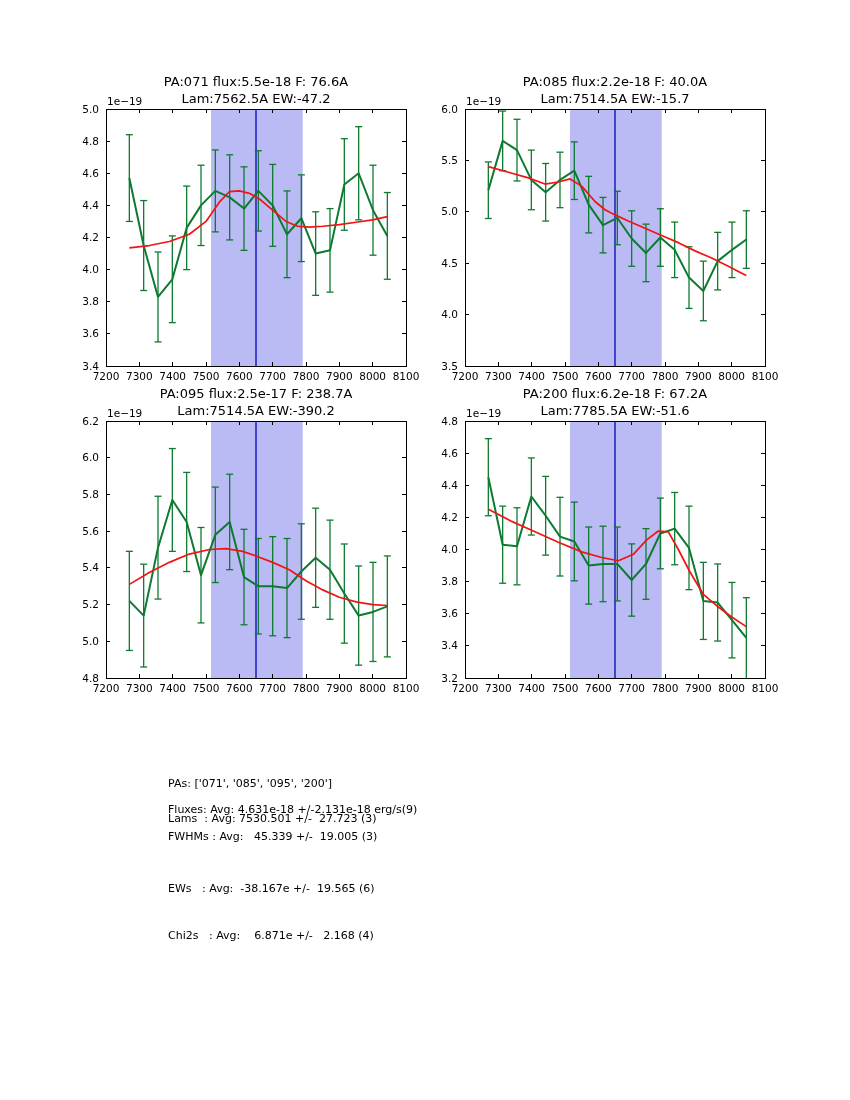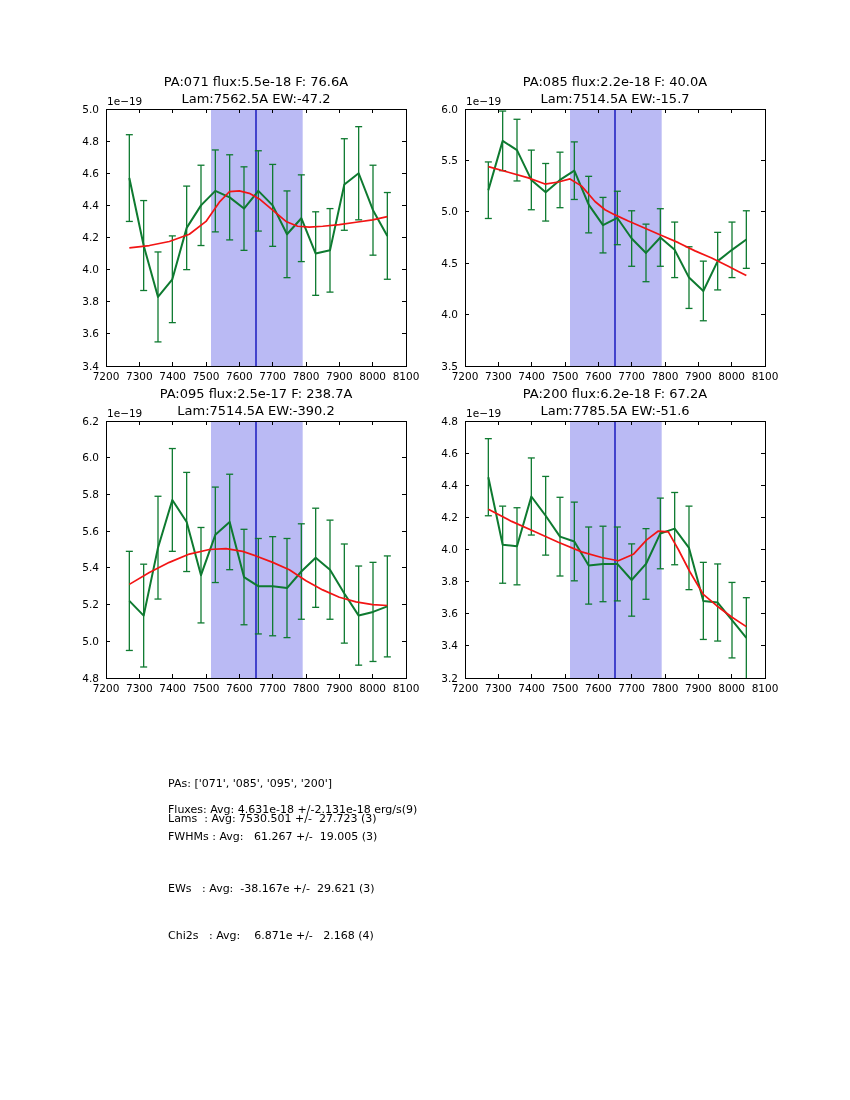--- a/index.html
+++ b/index.html
@@ -511,18 +511,18 @@
         <text x="458" y="424.5" text-anchor="end" font-size="10.5px">4.8</text>
         <rect x="465.5" y="421.5" width="300" height="257" fill="none" stroke="#000000" stroke-width="1" shape-rendering="crispEdges"></rect>
         <text x="615" y="398" text-anchor="middle" font-size="13px">PA:200 flux:6.2e-18 F: 67.2A</text>
         <text x="615" y="415" text-anchor="middle" font-size="13px">Lam:7785.5A EW:-51.6</text>
         <text x="466" y="417" text-anchor="start" font-size="10.5px">1e−19</text>
       </g>
     </svg>
   <div class="stats">
     <div class="sline" style="top:745px">PAs: ['071', '085', '095', '200']</div>
     <div class="sline" style="top:771.3px">Fluxes: Avg: 4.631e-18 +/-2.131e-18 erg/s(9)</div>
-    <div class="sline" style="top:797.7px">FWHMs : Avg:   61.267 +/-  19.005 (3)</div>
+    <div class="sline" style="top:797.7px">FWHMs : Avg:   45.339 +/-  19.005 (3)</div>
     <div class="sline" style="top:780px">Lams  : Avg: 7530.501 +/-  27.723 (3)</div>
-    <div class="sline" style="top:850.3px">EWs   : Avg:  -38.167e +/-  29.621 (3)</div>
+    <div class="sline" style="top:850.3px">EWs   : Avg:  -38.167e +/-  19.565 (6)</div>
     <div class="sline" style="top:897px">Chi2s   : Avg:    6.871e +/-   2.168 (4)</div>
   </div>
 </div>
 
 </body></html>

